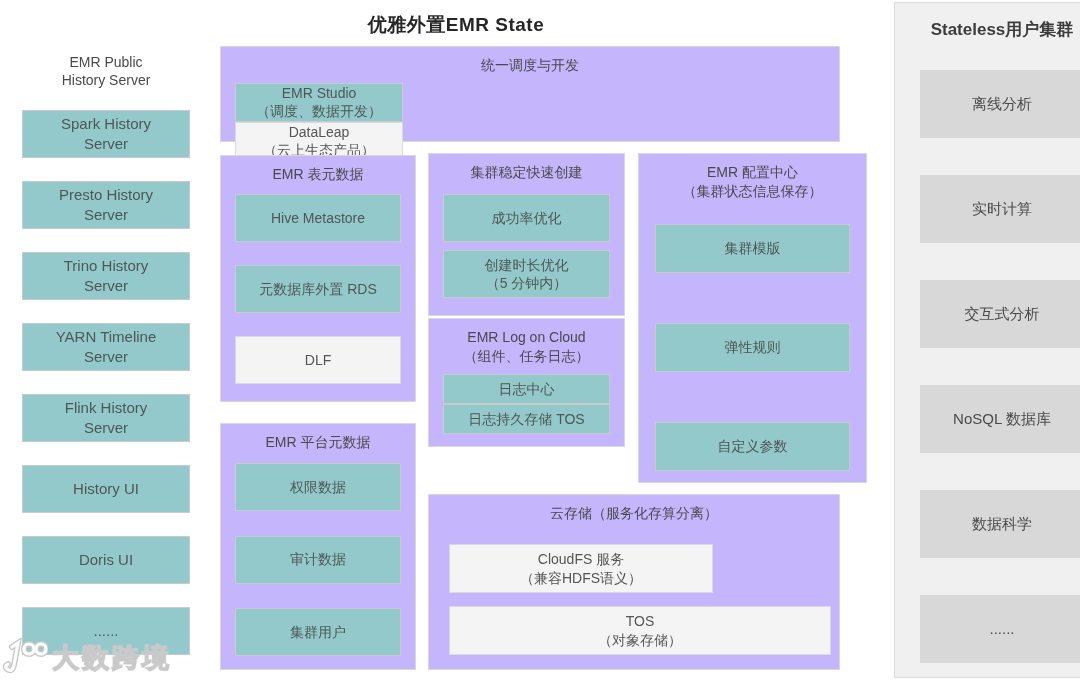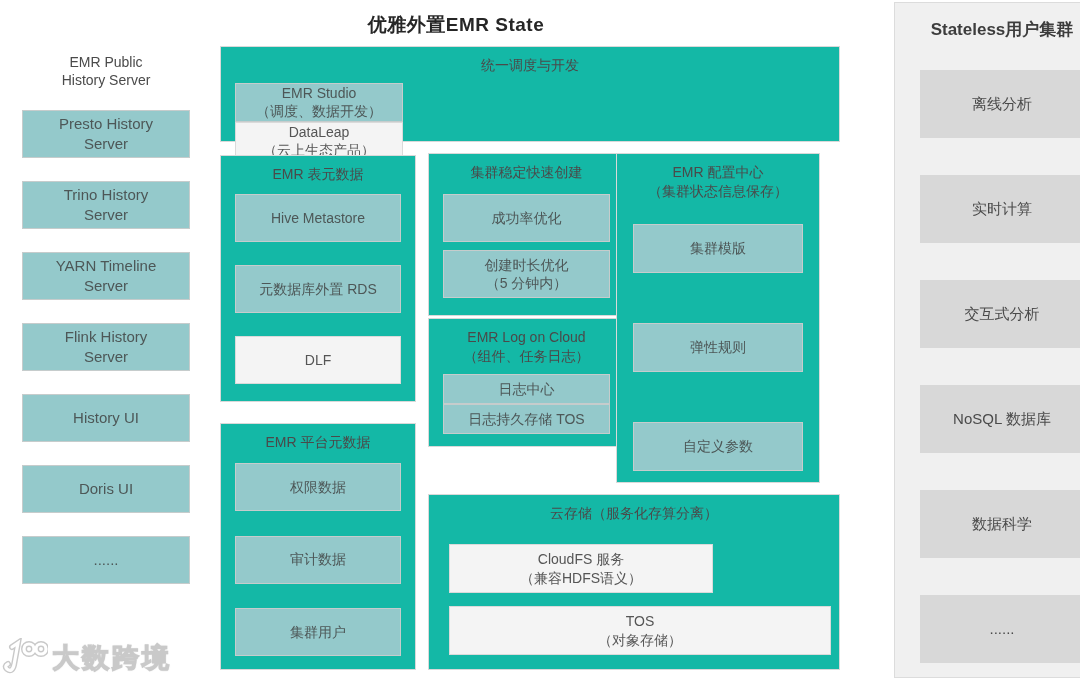--- a/index.html
+++ b/index.html
@@ -4,21 +4,21 @@
 <style>
   * { margin: 0; padding: 0; box-sizing: border-box; }
   html, body { width: 1080px; height: 685px; background: #ffffff; overflow: hidden;
     font-family: "Liberation Sans", "DejaVu Sans", sans-serif; color: #4a4a4a; }
   #stage { position: relative; width: 1080px; height: 685px; background: #ffffff; }
 
   .main-title { position: absolute; left: 0; top: 12px; width: 912px; text-align: center;
     font-size: 19px; font-weight: 600; color: #262626; letter-spacing: 0.5px; }
 
   
-  .panel { position: absolute; background: #14b8a6; border: 1px solid #d9d9d9; }
+  .panel { position: absolute; background: #c4b5fd; border: 1px solid #d9d9d9; }
   .panel-title { position: absolute; top: 9px; left: 0; right: 0; text-align: center;
     font-size: 14px; color: #4a4a4a; line-height: 1.35; }
 
   
   .box { display: flex; flex-direction: column; align-items: center; justify-content: center;
     text-align: center; font-size: 14px; line-height: 1.32; }
   .teal { background: #94c9cb; border: 1px solid #c6cccc; color: #4d5757; }
   .gray { background: #f4f4f4; border: 1px solid #dadada; color: #555555; }
 
   
@@ -41,21 +41,21 @@
   #table-metadata .box { height: 48px; }
 
   #cluster-creation { left: 428px; top: 153px; width: 197px; height: 163px; }
   #cluster-creation .sec-items { top: 40px; left: 14px; right: 14px; bottom: 17px; }
   #cluster-creation .box { height: 48px; }
 
   #log-on-cloud { left: 428px; top: 318px; width: 197px; height: 129px; }
   #log-on-cloud .sec-items { top: 55px; left: 14px; right: 14px; bottom: 12px; justify-content: space-between; }
   #log-on-cloud .box { height: 45px; }
 
-  #config-center { left: 616px; top: 153px; width: 204px; height: 330px; padding-left: 9px; }
+  #config-center { left: 638px; top: 153px; width: 229px; height: 330px; padding-left: 9px; }
   #config-center .sec-items { top: 70px; left: 16px; right: 16px; bottom: 11px; }
   #config-center .box { height: 49px; }
 
   #platform-metadata { left: 220px; top: 423px; width: 196px; height: 247px; }
   #platform-metadata .sec-items { top: 39px; left: 14px; right: 14px; bottom: 13px; }
   #platform-metadata .box { height: 48px; }
 
   #cloud-storage { left: 428px; top: 494px; width: 412px; height: 176px; }
   #cloud-storage .sec-items { top: 49px; left: 20px; right: 10px; bottom: 14px; align-items: flex-start; }
   #cloud-storage .box-narrow { width: 264px; height: 49px; }
@@ -84,20 +84,21 @@
 <div id="stage">
 
   <div class="main-title">优雅外置EMR State</div>
 
   <div class="left-panel">
     <div class="left-title">
       <div>EMR Public</div>
       <div>History Server</div>
     </div>
     <div class="left-boxes">
+      <div class="box teal">Spark History Server</div>
       <div class="box teal">Presto History Server</div>
       <div class="box teal">Trino History Server</div>
       <div class="box teal">YARN Timeline Server</div>
       <div class="box teal">Flink History Server</div>
       <div class="box teal">History UI</div>
       <div class="box teal">Doris UI</div>
       <div class="box teal">......</div>
     </div>
   </div>
 

